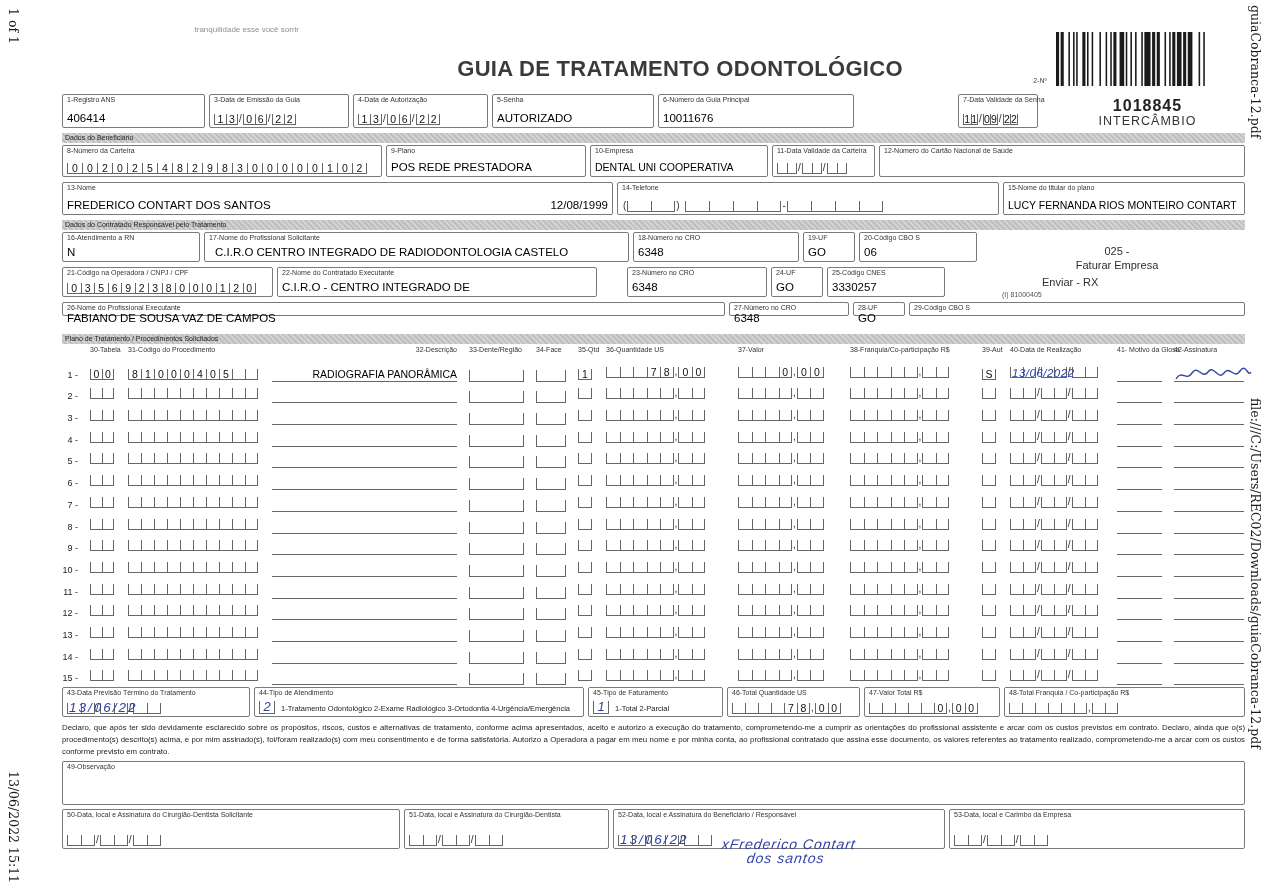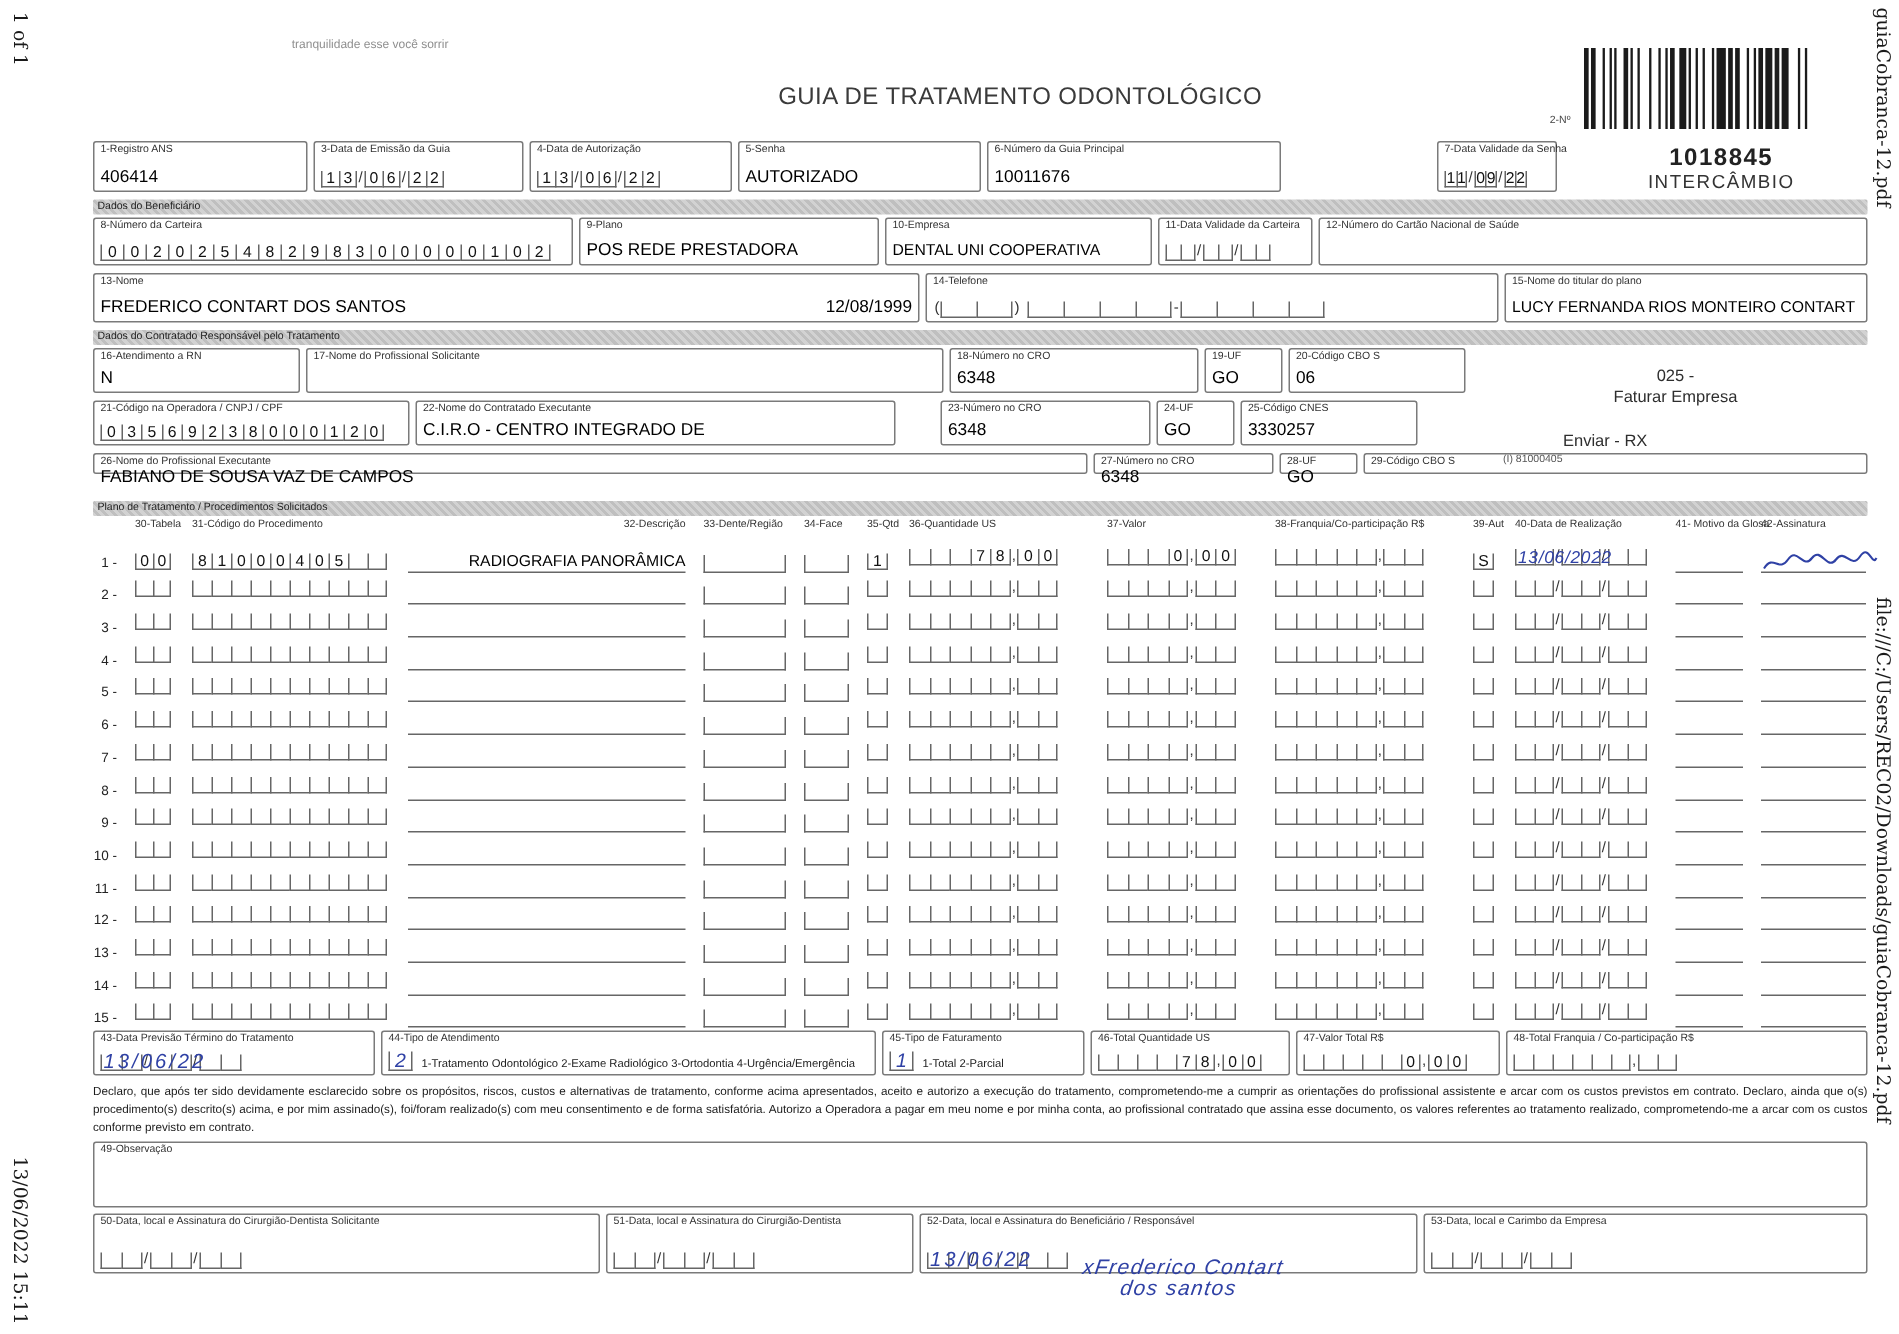--- a/index.html
+++ b/index.html
@@ -18,21 +18,21 @@
   #form{position:absolute;left:62px;top:28px;width:1183px;}
 
   
   #hdr{display:flex;height:66px;}
   #logo-block{width:265px;}
   #logo-text{font-size:35px;font-weight:bold;color:#505050;letter-spacing:-2px;line-height:40px;margin-top:8px;}
   #logo-text .lt2{font-weight:normal;color:#606060;}
   #logo-reg{font-size:10px;vertical-align:super;color:#505050;letter-spacing:0;}
   #logo-tag{font-size:8px;color:#8f8f8f;text-align:right;margin-top:-3px;padding-right:28px;}
   #title-block{flex:1;text-align:center;padding-top:28px;}
-  #doc-title{font-size:16px;color:#3a3a3a;font-weight:400;letter-spacing:0.3px;}
+  #doc-title{font-size:22px;color:#3a3a3a;font-weight:700;letter-spacing:0.3px;}
   #guia-no-label{font-size:7px;color:#444;align-self:flex-end;margin:0 6px 10px 0;}
   #barcode-block{width:192px;padding-top:4px;}
 
   
   .frow{display:flex;gap:4px;margin-bottom:5px;align-items:stretch;}
   .fbox{position:relative;border:1px solid #7a7a7a;border-radius:2px;background:#fff;
         padding:1px 4px 2px;box-sizing:border-box;display:flex;flex-direction:column;
         justify-content:space-between;}
   .flabel{font-size:7px;color:#333;line-height:8px;white-space:nowrap;}
   .fvalue{font-size:11.5px;color:#000;line-height:13px;white-space:nowrap;}
@@ -52,21 +52,21 @@
   .comb .sep{font-size:10px;color:#333;line-height:12px;margin:0 1px;}
   .hw{color:#2f41a5;font-style:italic;}
   .hw-overlay{position:absolute;left:2px;bottom:-1px;font-size:13.5px;letter-spacing:2px;
               white-space:nowrap;color:#2f41a5;font-style:italic;font-weight:500;}
   .bracket{height:11px;border-left:1px solid #666;border-right:1px solid #666;border-bottom:1px solid #666;}
   .uline{height:12px;border-bottom:1px solid #666;}
 
   
   #annotation{position:absolute;left:940px;top:216px;width:230px;}
   #annotation .ann1{font-size:11px;color:#2e2e2e;line-height:14px;text-align:center;}
-  #annotation .ann2{font-size:11px;color:#2e2e2e;line-height:15px;margin-top:15px;padding-left:40px;}
+  #annotation .ann2{font-size:11px;color:#2e2e2e;line-height:15px;margin-top:3px;padding-left:40px;}
   #annotation .ann3{font-size:7px;color:#555;line-height:9px;}
 
   
   #guide-num{margin-left:auto;text-align:center;padding-top:3px;width:195px;}
   #gn-number{font-size:16px;font-weight:bold;color:#222;letter-spacing:1px;line-height:17px;}
   #gn-caption{font-size:12.5px;color:#333;letter-spacing:1px;line-height:14px;}
 
   
   #proc-head{display:flex;gap:12px;height:14px;font-size:7px;color:#333;align-items:flex-start;}
   #proc-head span{white-space:nowrap;overflow:visible;flex-shrink:0;}
@@ -296,20 +296,21 @@
 
   <div class="secbar">Dados do Contratado Responsável pelo Tratamento</div>
   <div style="position:relative">
     <div class="frow" style="height:30px">
       <div class="fbox" style="width:138px">
         <div class="flabel">16-Atendimento a RN</div>
         <div class="fvalue">N</div>
       </div>
       <div class="fbox" style="width:425px">
         <div class="flabel">17-Nome do Profissional Solicitante</div>
+        <div class="fvalue" style="padding-left:6px">C.I.R.O CENTRO INTEGRADO DE RADIODONTOLOGIA CASTELO</div>
       </div>
       <div class="fbox" style="width:166px">
         <div class="flabel">18-Número no CRO</div>
         <div class="fvalue">6348</div>
       </div>
       <div class="fbox" style="width:52px">
         <div class="flabel">19-UF</div>
         <div class="fvalue">GO</div>
       </div>
       <div class="fbox" style="width:118px">

